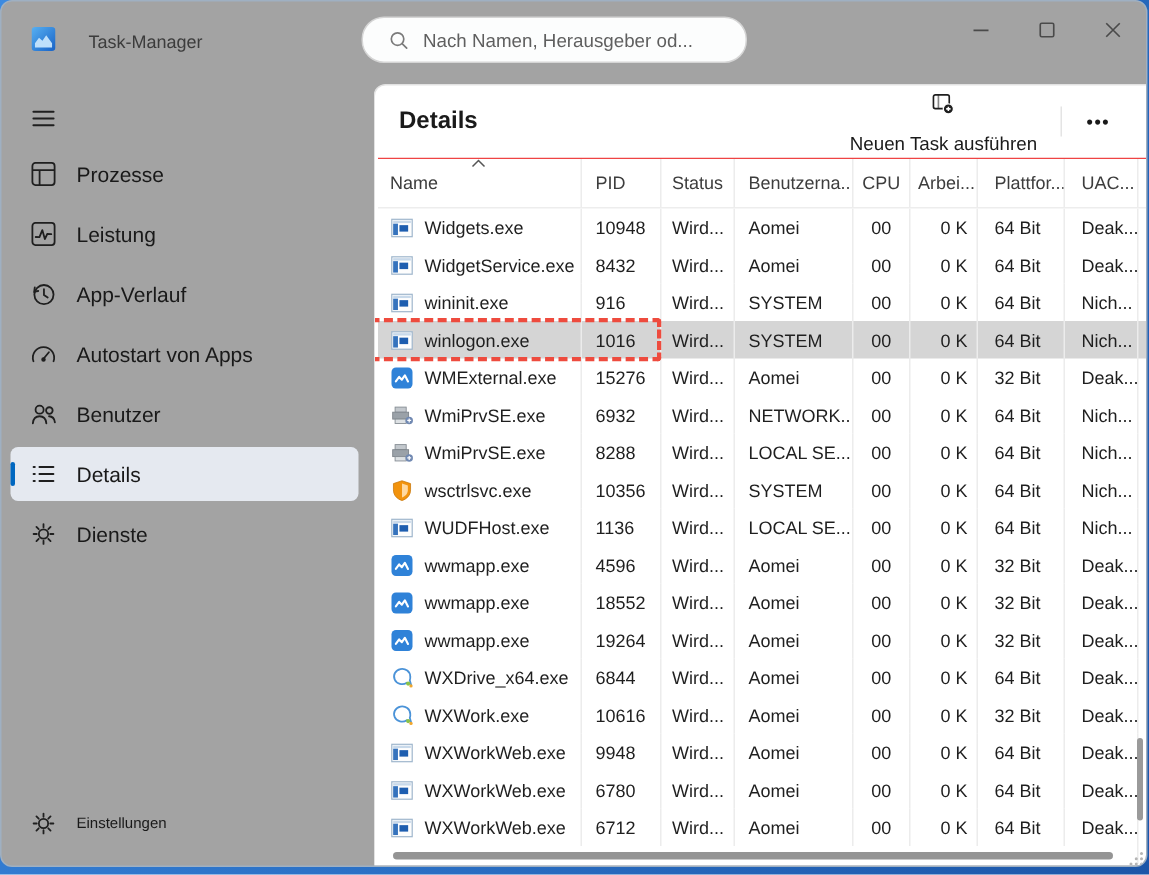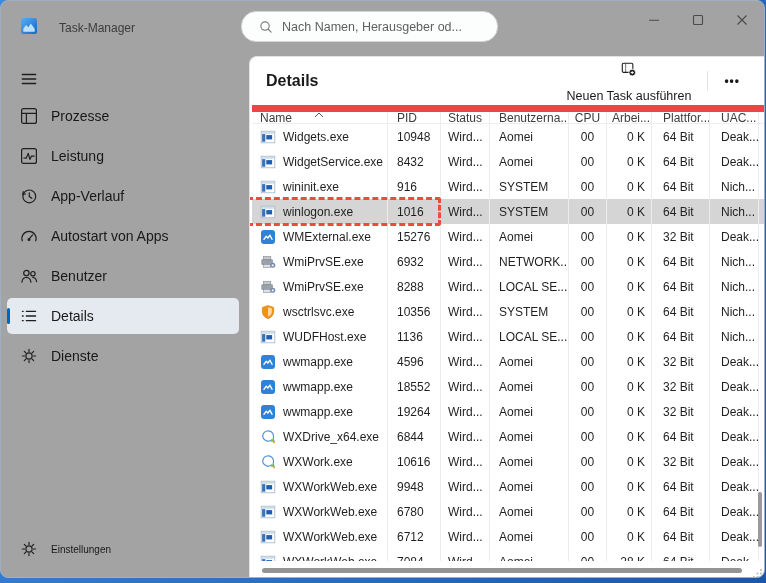--- a/index.html
+++ b/index.html
@@ -71,21 +71,21 @@
   .newtask-btn {
     display:flex; align-items:center; gap:9px; background:transparent; border:none;
     font-family:inherit; font-size:12.5px; color:#1a1a1a; padding:7px 10px; border-radius:5px;flex-direction:column;
   }
   .newtask-btn svg { width:17px; height:17px; }
   .action-sep { width:1px; height:20px; background:#e4e4e4; margin:0 6px; }
   .more-btn { background:transparent; border:none; font-size:12px; font-weight:700; letter-spacing:1px; color:#1a1a1a; padding:6px 10px; border-radius:5px; }
   
   .table { position:absolute; left:0; top:48px; right:0; bottom:0; overflow:hidden; }
   .thead, .tr { display:flex; margin-left:2px; }
-  .thead { height:19px; border-top:7px solid #ef4444; border-bottom:1px solid #ededed; position:relative; }
+  .thead { height:34px; border-top:1px solid #ef4444; border-bottom:1px solid #ededed; position:relative; }
   .th, .td {
     height:100%; display:flex; align-items:center; overflow:hidden;
     border-right:1px solid #ececec; white-space:nowrap; flex:0 0 auto;
   }
   .th { font-size:12px; color:#3d3d3d; position:relative; }
   .td { font-size:12px; color:#1f1f1f; }
   .tr { height:25px; position:relative; }
   .tr.selected { background:#d5d5d5; }
   .tbody { height:437px; overflow:hidden; position:relative; }
   .col-name   { width:136px; padding-left:8px; }

